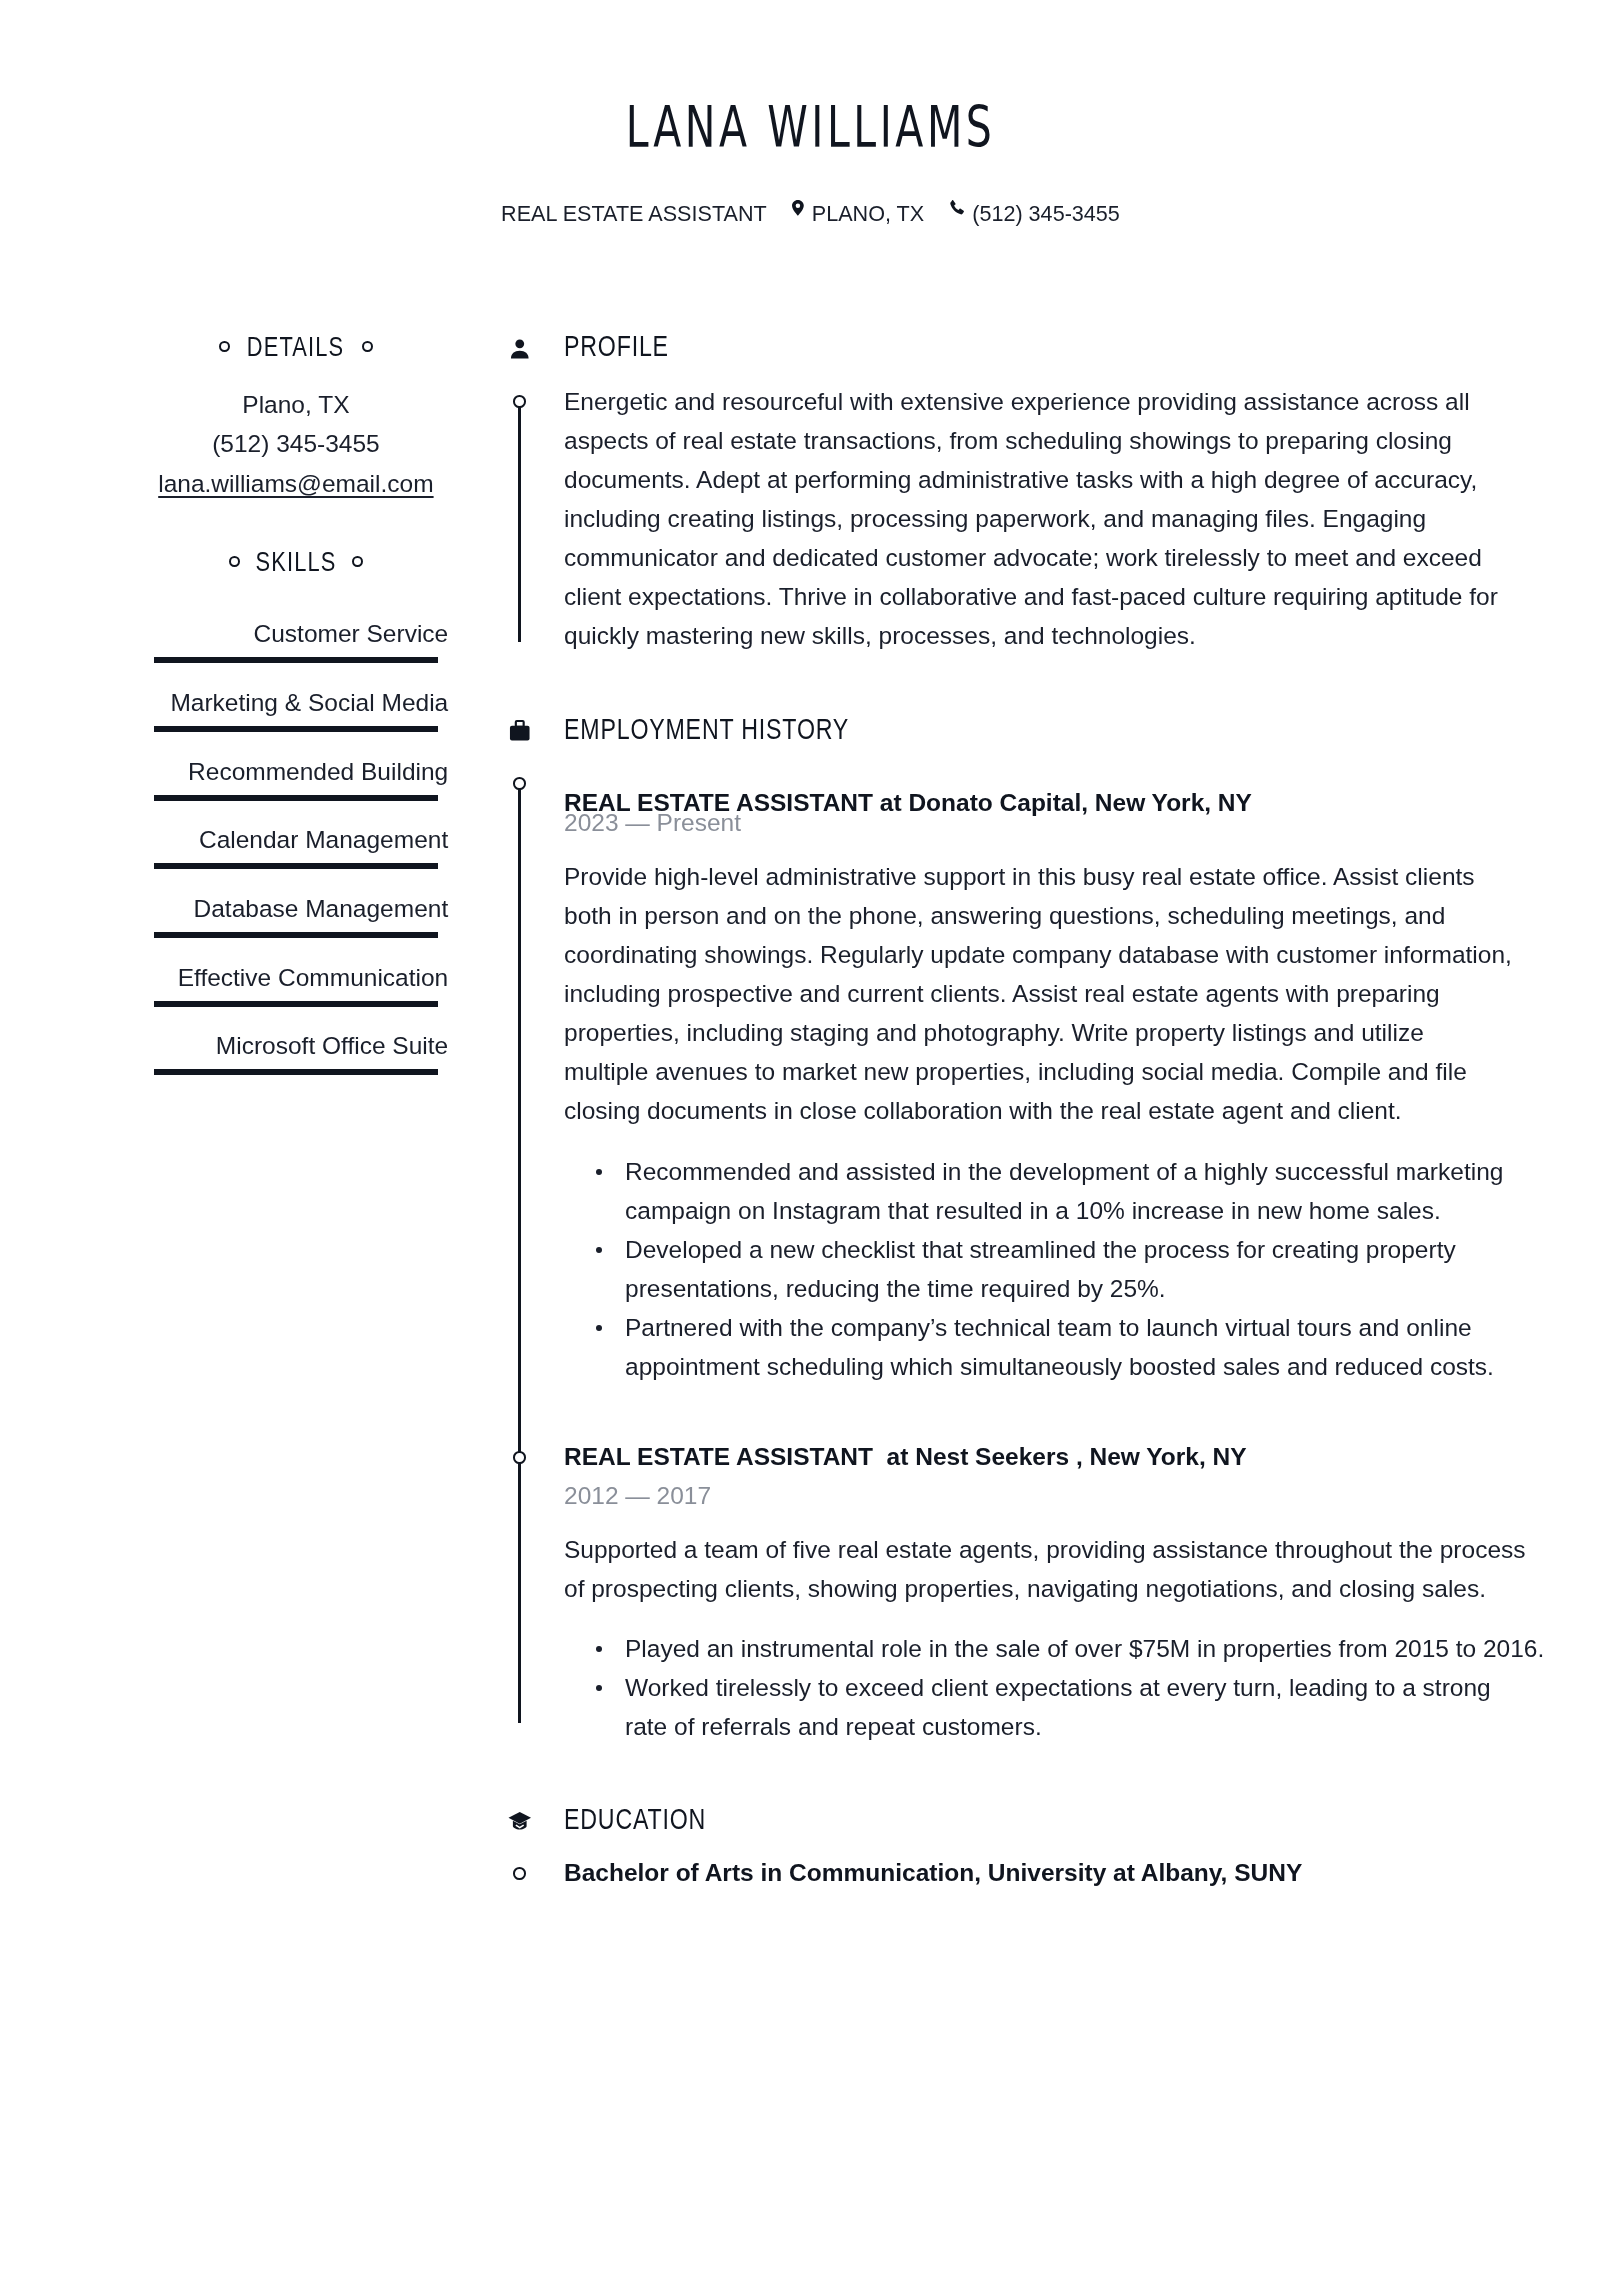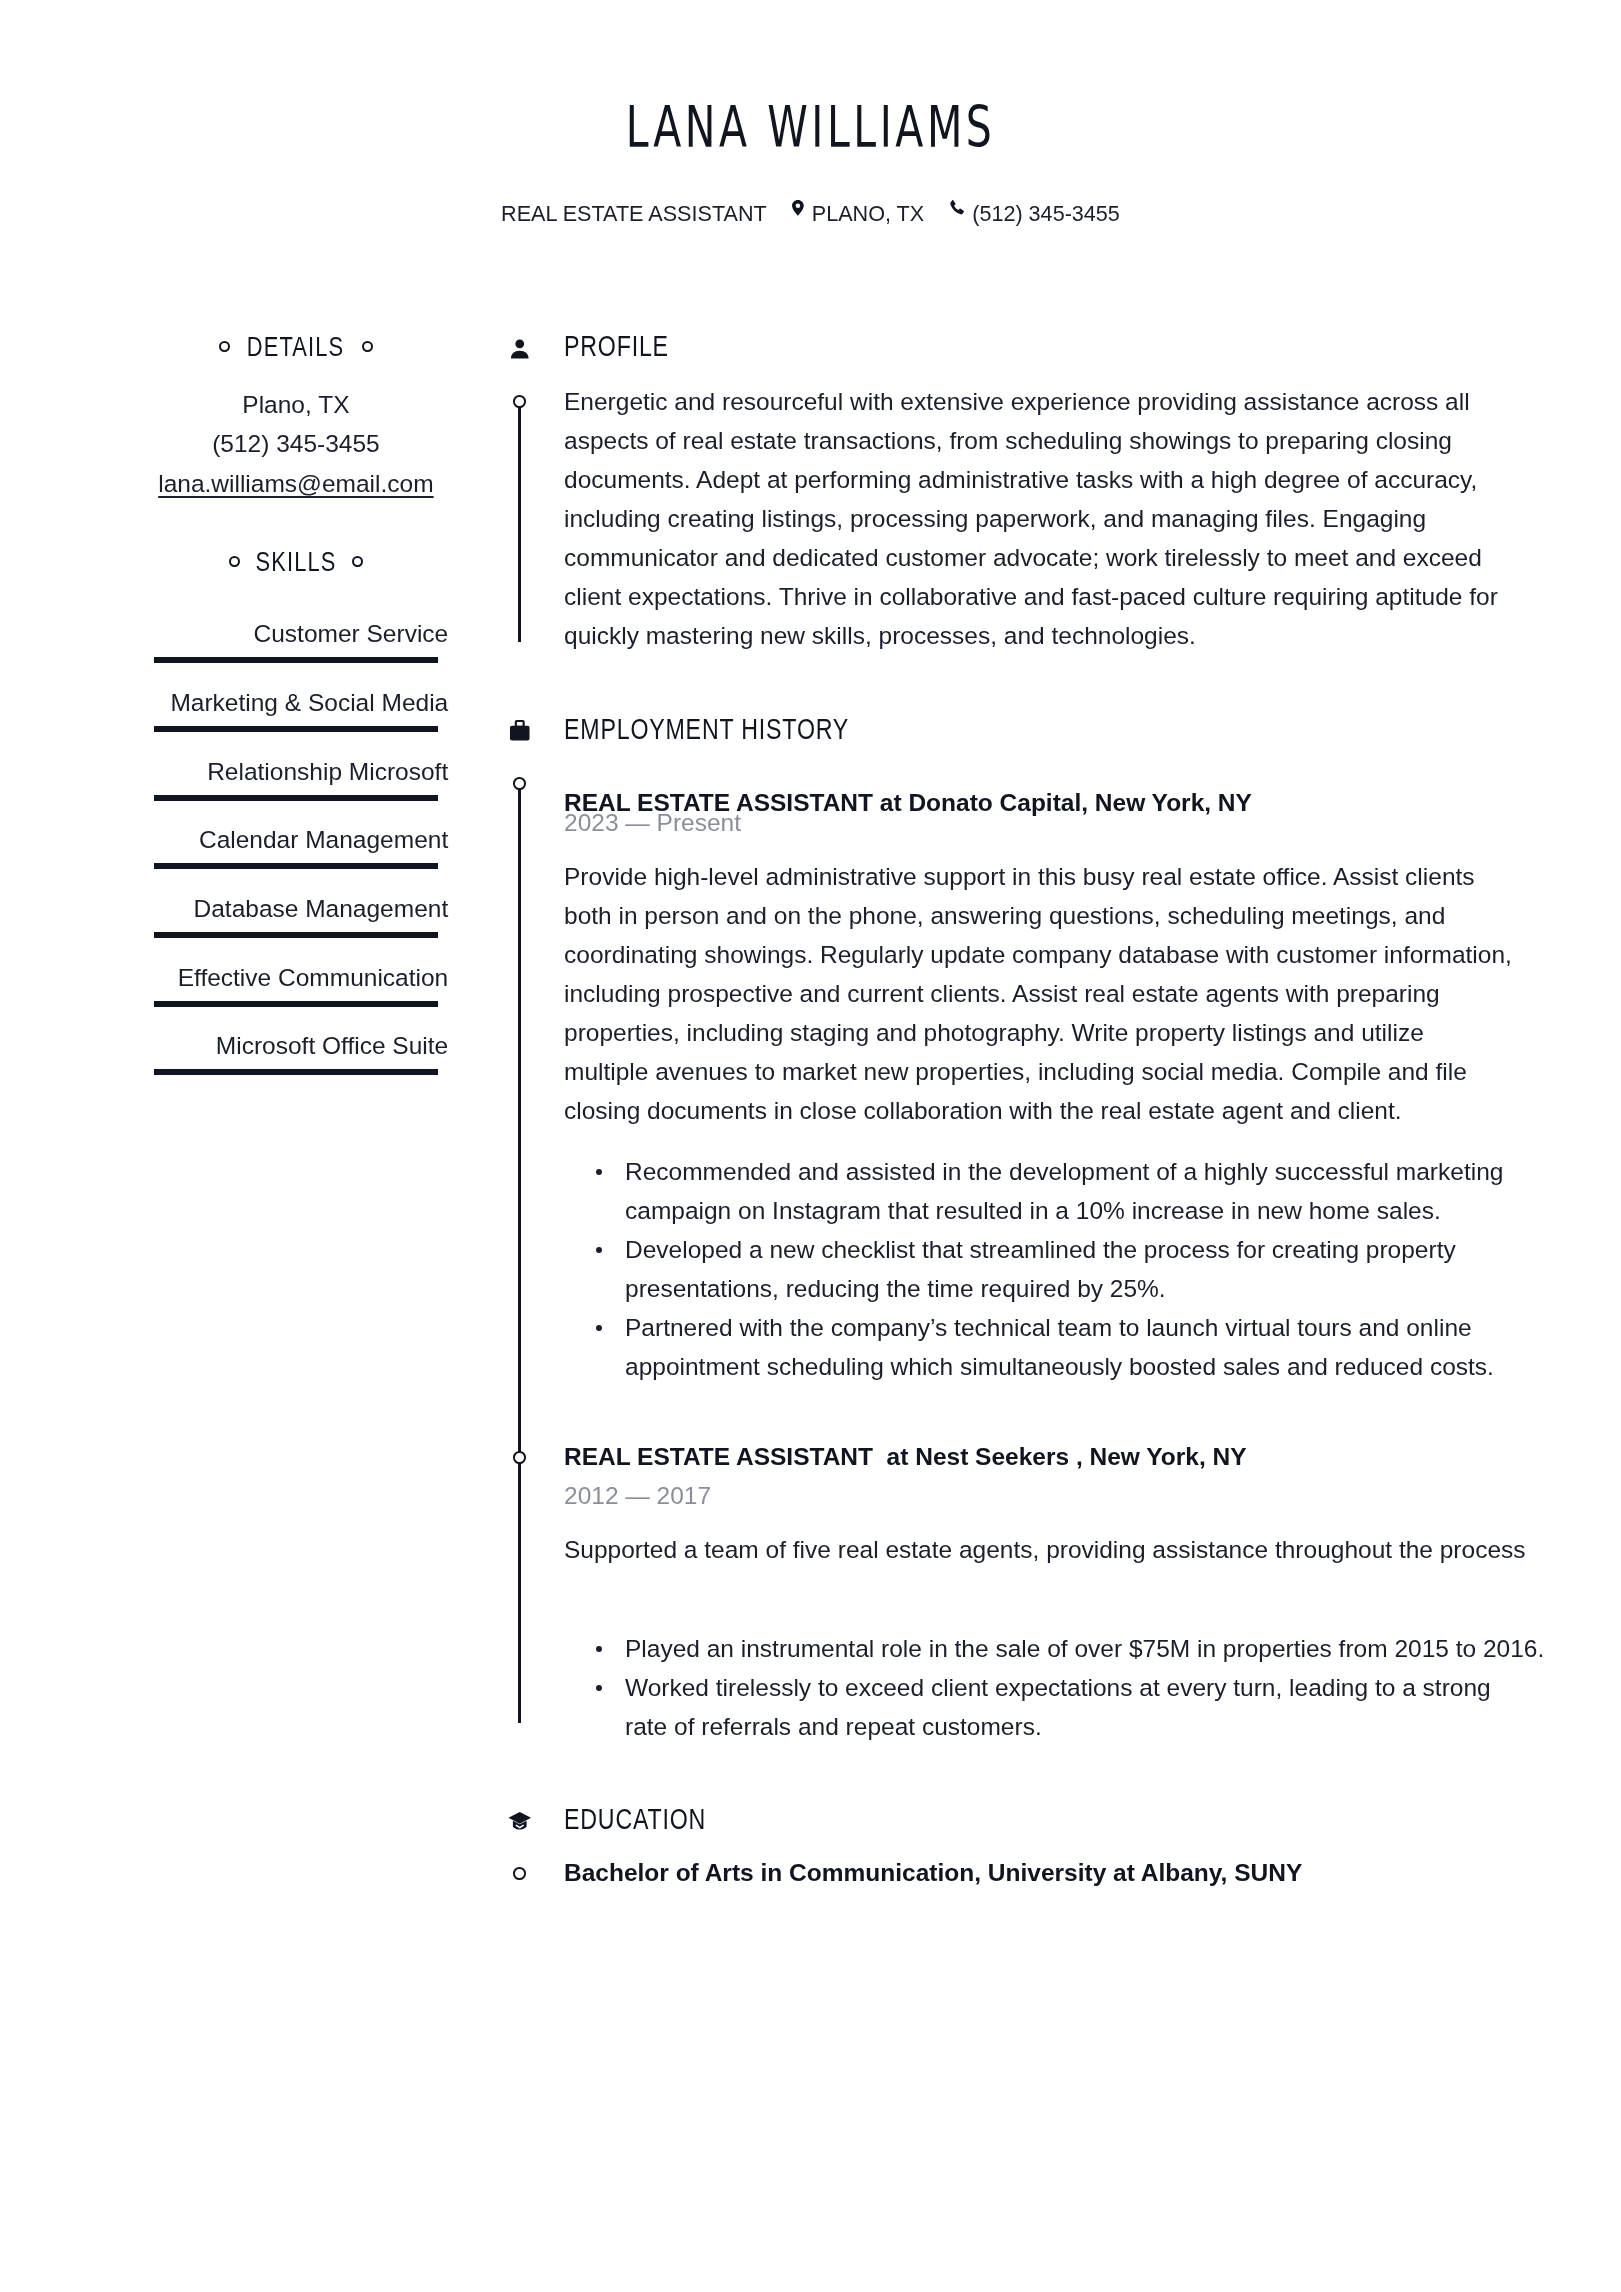--- a/index.html
+++ b/index.html
@@ -115,21 +115,21 @@
           <div class="bar-fill" style="width: 100%;"></div>
         </div>
       </div>
       <div class="skill" style="top: 686px;">
         <div class="label">Marketing &amp; Social Media</div>
         <div class="bar-track">
           <div class="bar-fill" style="width: 100%;"></div>
         </div>
       </div>
       <div class="skill" style="top: 755px;">
-        <div class="label">Relationship Microsoft</div>
+        <div class="label">Recommended Building</div>
         <div class="bar-track">
           <div class="bar-fill" style="width: 100%;"></div>
         </div>
       </div>
       <div class="skill" style="top: 823px;">
         <div class="label">Calendar Management</div>
         <div class="bar-track">
           <div class="bar-fill" style="width: 100%;"></div>
         </div>
       </div>
@@ -205,20 +205,21 @@
         <span class="dot"></span>
         <span class="ln">Partnered with the company’s technical team to launch virtual tours and online</span>
         <span class="ln">appointment scheduling which simultaneously boosted sales and reduced costs.</span>
       </div>
     </div>
     <div class="timeline-dot" style="top: 1451px;"></div>
     <div class="job-title" style="top: 1440px;">REAL ESTATE ASSISTANT  at Nest Seekers , New York, NY</div>
     <div class="job-date" style="top: 1479px;">2012 — 2017</div>
     <div class="para" style="top: 1530px;">
       <span class="ln">Supported a team of five real estate agents, providing assistance throughout the process</span>
+      <span class="ln">of prospecting clients, showing properties, navigating negotiations, and closing sales.</span>
     </div>
     <div class="bullets" style="top: 1629px;">
       <div class="bullet">
         <span class="dot"></span>
         <span class="ln">Played an instrumental role in the sale of over $75M in properties from 2015 to 2016.</span>
       </div>
       <div class="bullet">
         <span class="dot"></span>
         <span class="ln">Worked tirelessly to exceed client expectations at every turn, leading to a strong</span>
         <span class="ln">rate of referrals and repeat customers.</span>

